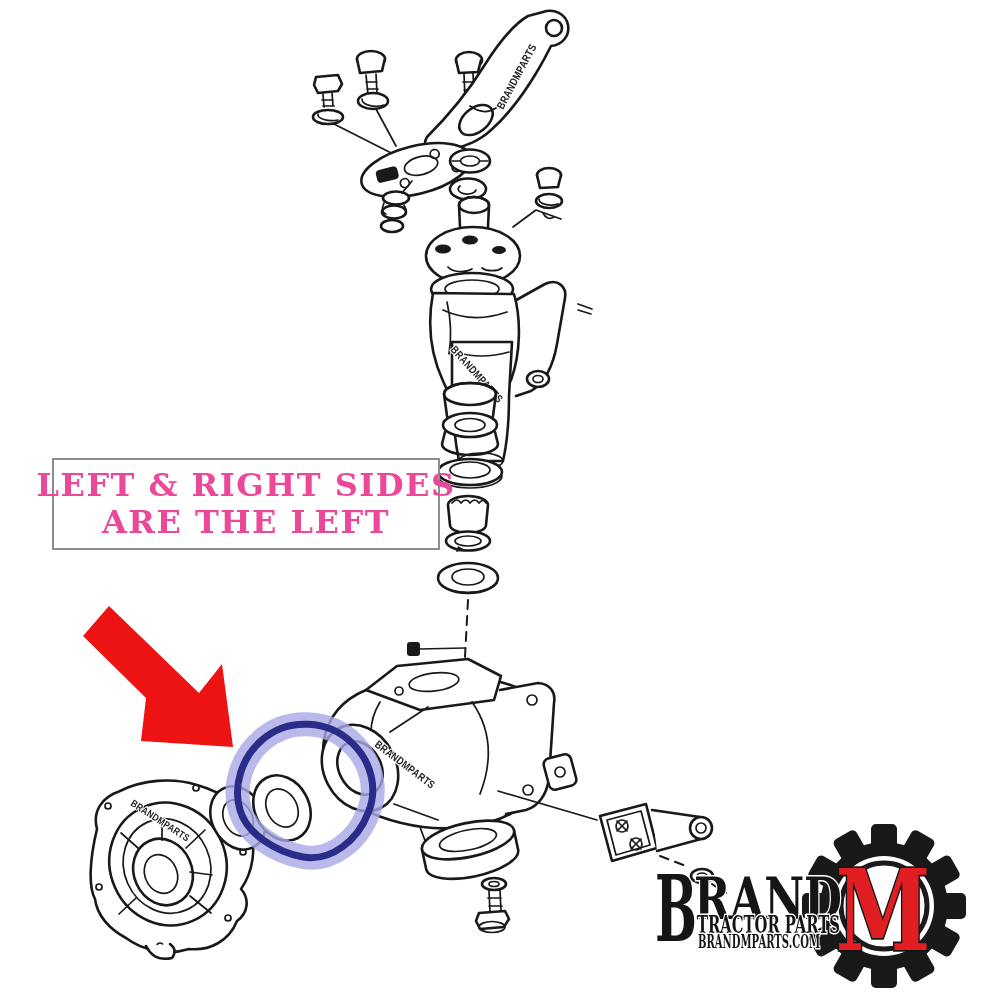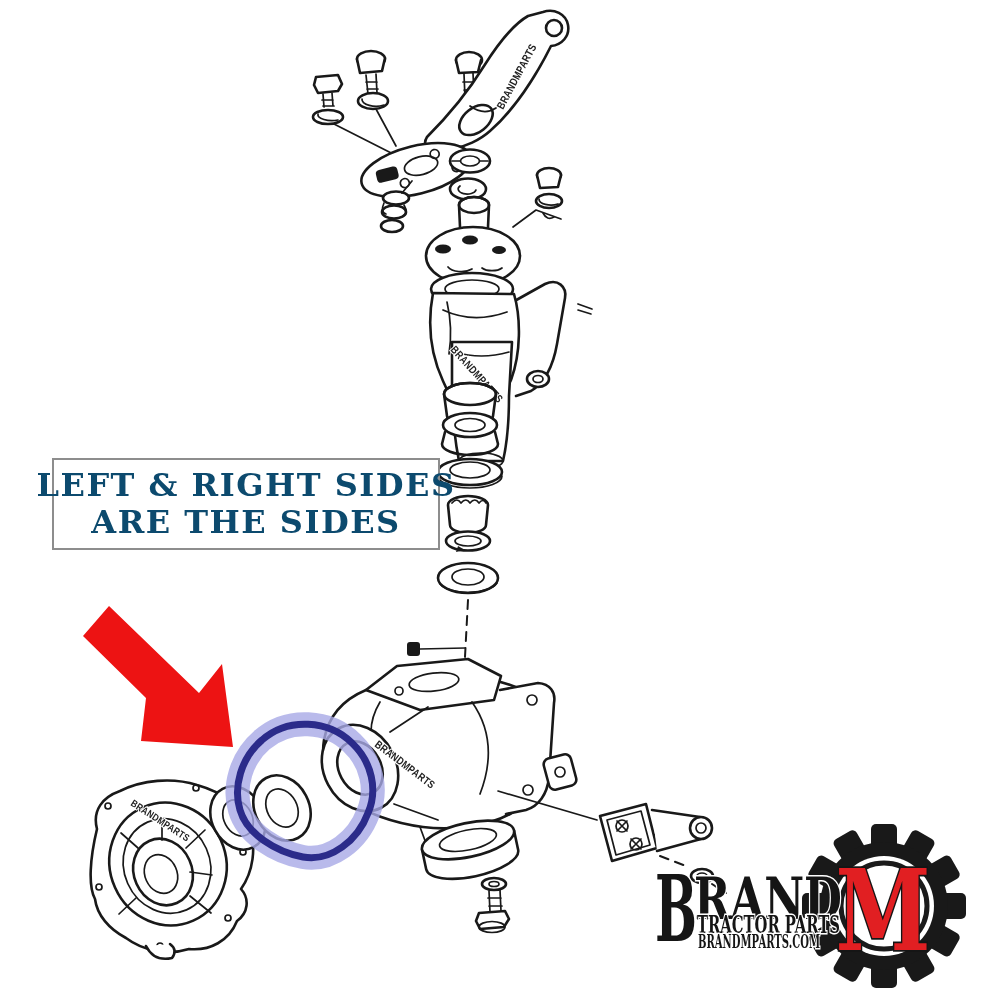--- a/index.html
+++ b/index.html
@@ -14,21 +14,21 @@
   .thin{stroke-width:1.7;}
   .dash{stroke-dasharray:9 7;stroke-width:2;}
   .wm{font-family:"Liberation Sans",sans-serif;font-weight:bold;font-size:11px;fill:#222;
       paint-order:stroke;stroke:#fff;stroke-width:2.2px;letter-spacing:.4px;}
   .wm-small{font-size:10px;}
   
   .note-box{position:absolute;left:52px;top:458px;width:384px;height:88px;background:#fff;
             border:2px solid #8d8d8d;display:flex;flex-direction:column;align-items:center;
             justify-content:center;gap:2px;z-index:5;}
   .note-line{font-family:"DejaVu Serif",serif;font-weight:bold;font-size:32px;line-height:1.1;
-             color:#0c4a6e;letter-spacing:1.5px;white-space:nowrap;}
+             color:#ec4899;letter-spacing:1.5px;white-space:nowrap;}
   
   .logo{position:absolute;left:630px;top:820px;width:370px;height:180px;z-index:6;}
   .logo-text{font-family:"DejaVu Serif",serif;font-weight:bold;fill:#151515;
              paint-order:stroke;stroke:#ffffff;stroke-width:3px;text-transform:uppercase;}
   .logo-m{font-family:"DejaVu Serif",serif;font-weight:bold;stroke:#151515;stroke-width:3.5px;
           paint-order:stroke;}
 </style>
 </head>
 <body>
 
@@ -239,21 +239,21 @@
 
     <g>
       <path fill="none" stroke-width="24" stroke-opacity="0.8" stroke-linejoin="round" d="M262,740 C288,717 329,720 352,743 C372,762 378,790 368,813 C358,840 331,862 303,857 C276,852 247,834 240,810 C233,787 241,758 262,740 Z" stroke="#a7a9e6"></path>
       <path fill="none" stroke-width="7" stroke-linejoin="round" d="M262,740 C288,717 329,720 352,743 C372,762 378,790 368,813 C358,840 331,862 303,857 C276,852 247,834 240,810 C233,787 241,758 262,740 Z" stroke="#2b2b8a"></path>
     </g>
     <polygon points="233,747 222,664 199,693 109,606 83,636 146,698 141,741" fill="#ed1313"></polygon>
   </svg>
 
   <div class="note-box">
     <div class="note-line">LEFT &amp; RIGHT SIDES</div>
-    <div class="note-line">ARE THE SIDES</div>
+    <div class="note-line">ARE THE LEFT</div>
   </div>
 
   <svg class="logo" viewBox="0 0 370 180">
     <g transform="translate(254,86)">
       <g class="fb">
         <rect x="-13" y="-82" width="26" height="30" rx="5"></rect>
         <rect x="-13" y="-82" width="26" height="30" rx="5" transform="rotate(30)"></rect>
         <rect x="-13" y="-82" width="26" height="30" rx="5" transform="rotate(60)"></rect>
         <rect x="-13" y="-82" width="26" height="30" rx="5" transform="rotate(90)"></rect>
         <rect x="-13" y="-82" width="26" height="30" rx="5" transform="rotate(120)"></rect>

